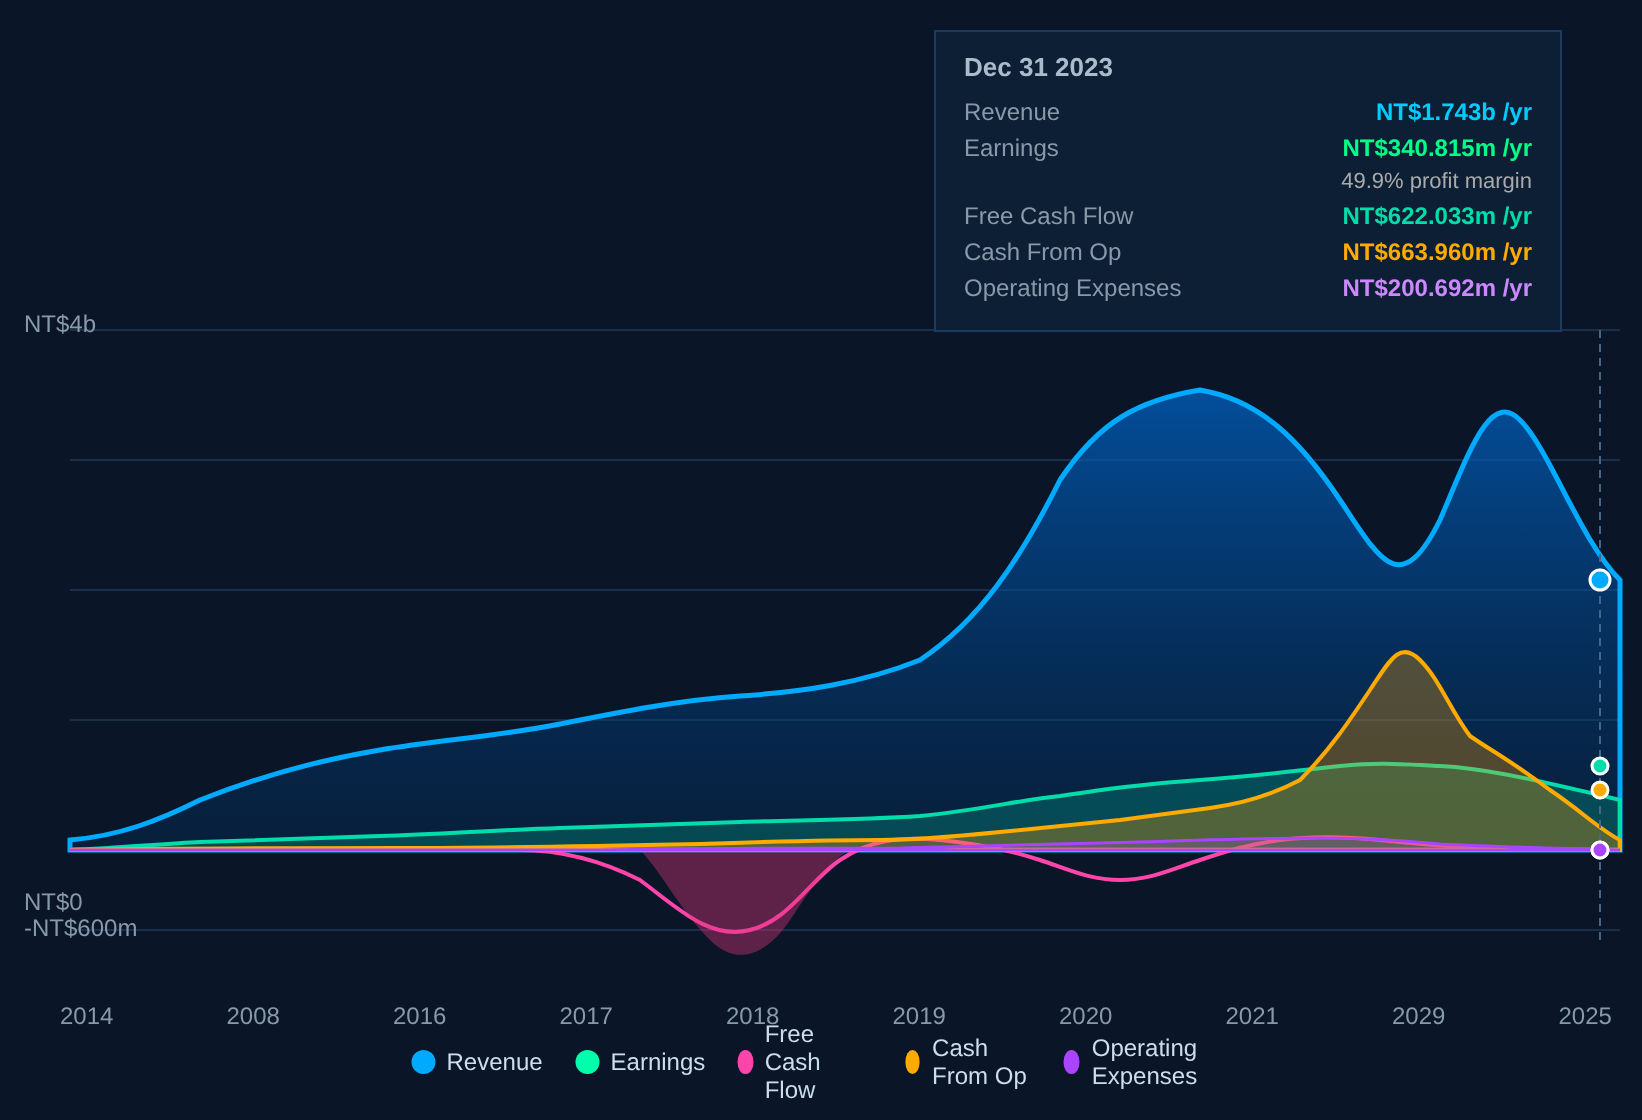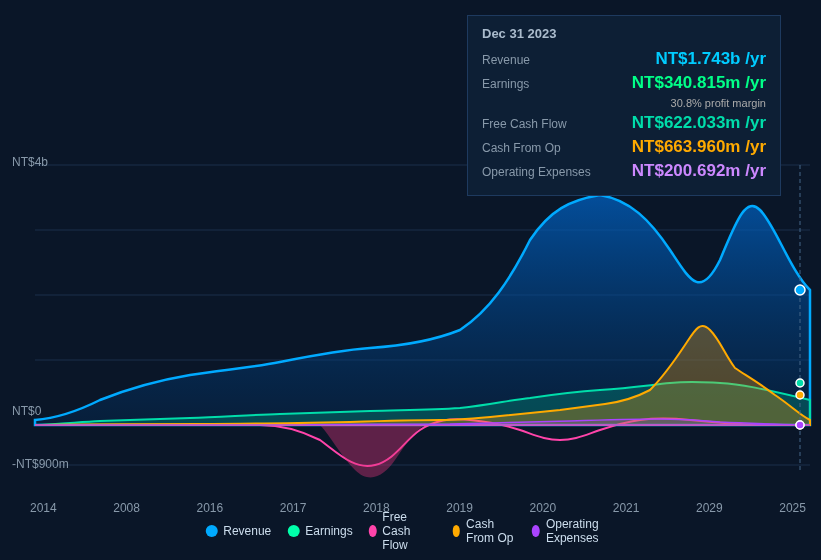--- a/index.html
+++ b/index.html
@@ -22,21 +22,21 @@
     .y-axis-label {
       position: absolute;
       top: 155px;
       left: 12px;
       color: #8899aa;
       font-size: 12px;
     }
 
     .y-axis-zero {
       position: absolute;
-      top: 404px;
+      top: 444px;
       left: 12px;
       color: #8899aa;
       font-size: 12px;
     }
 
     .y-axis-neg {
       position: absolute;
       top: 457px;
       left: 12px;
       color: #8899aa;
@@ -67,21 +67,21 @@
       align-items: baseline;
       margin-bottom: 4px;
     }
 
     .tooltip-label {
       color: #8899aa;
       font-size: 12px;
     }
 
     .tooltip-value {
-      font-size: 17px;
+      font-size: 12px;
       font-weight: bold;
     }
 
     .tooltip-value.cyan { color: #00ccff; }
     .tooltip-value.green { color: #00ff88; }
     .tooltip-value.teal { color: #00ddaa; text-align: right; }
     .tooltip-value.orange { color: #ffaa00; }
     .tooltip-value.purple { color: #cc88ff; }
 
     .tooltip-margin-row {
@@ -224,37 +224,37 @@
 
     <circle cx="800" cy="290" r="5" fill="#00aaff" stroke="#fff" stroke-width="1.5"></circle>
     <circle cx="800" cy="383" r="4" fill="#00ddaa" stroke="#fff" stroke-width="1.5"></circle>
     <circle cx="800" cy="425" r="4" fill="#ff44aa" stroke="#fff" stroke-width="1.5"></circle>
     <circle cx="800" cy="395" r="4" fill="#ffaa00" stroke="#fff" stroke-width="1.5"></circle>
     <circle cx="800" cy="425" r="4" fill="#aa44ff" stroke="#fff" stroke-width="1.5"></circle>
   </svg>
 
   <div class="y-axis-label">NT$4b</div>
   <div class="y-axis-zero">NT$0</div>
-  <div class="y-axis-neg">-NT$900m</div>
+  <div class="y-axis-neg">-NT$600m</div>
 
   <div class="tooltip-box">
     <div class="tooltip-date">Dec 31 2023</div>
 
     <div class="tooltip-row">
       <span class="tooltip-label">Revenue</span>
       <span class="tooltip-value cyan">NT$1.743b /yr</span>
     </div>
 
     <div class="tooltip-row">
       <span class="tooltip-label">Earnings</span>
       <span class="tooltip-value green">NT$340.815m /yr</span>
     </div>
 
     <div class="tooltip-margin-row">
-      <span class="tooltip-margin">30.8% profit margin</span>
+      <span class="tooltip-margin">49.9% profit margin</span>
     </div>
 
     <div class="tooltip-row">
       <span class="tooltip-label">Free Cash Flow</span>
       <span class="tooltip-value teal">NT$622.033m /yr</span>
     </div>
 
     <div class="tooltip-row">
       <span class="tooltip-label">Cash From Op</span>
       <span class="tooltip-value orange">NT$663.960m /yr</span>

